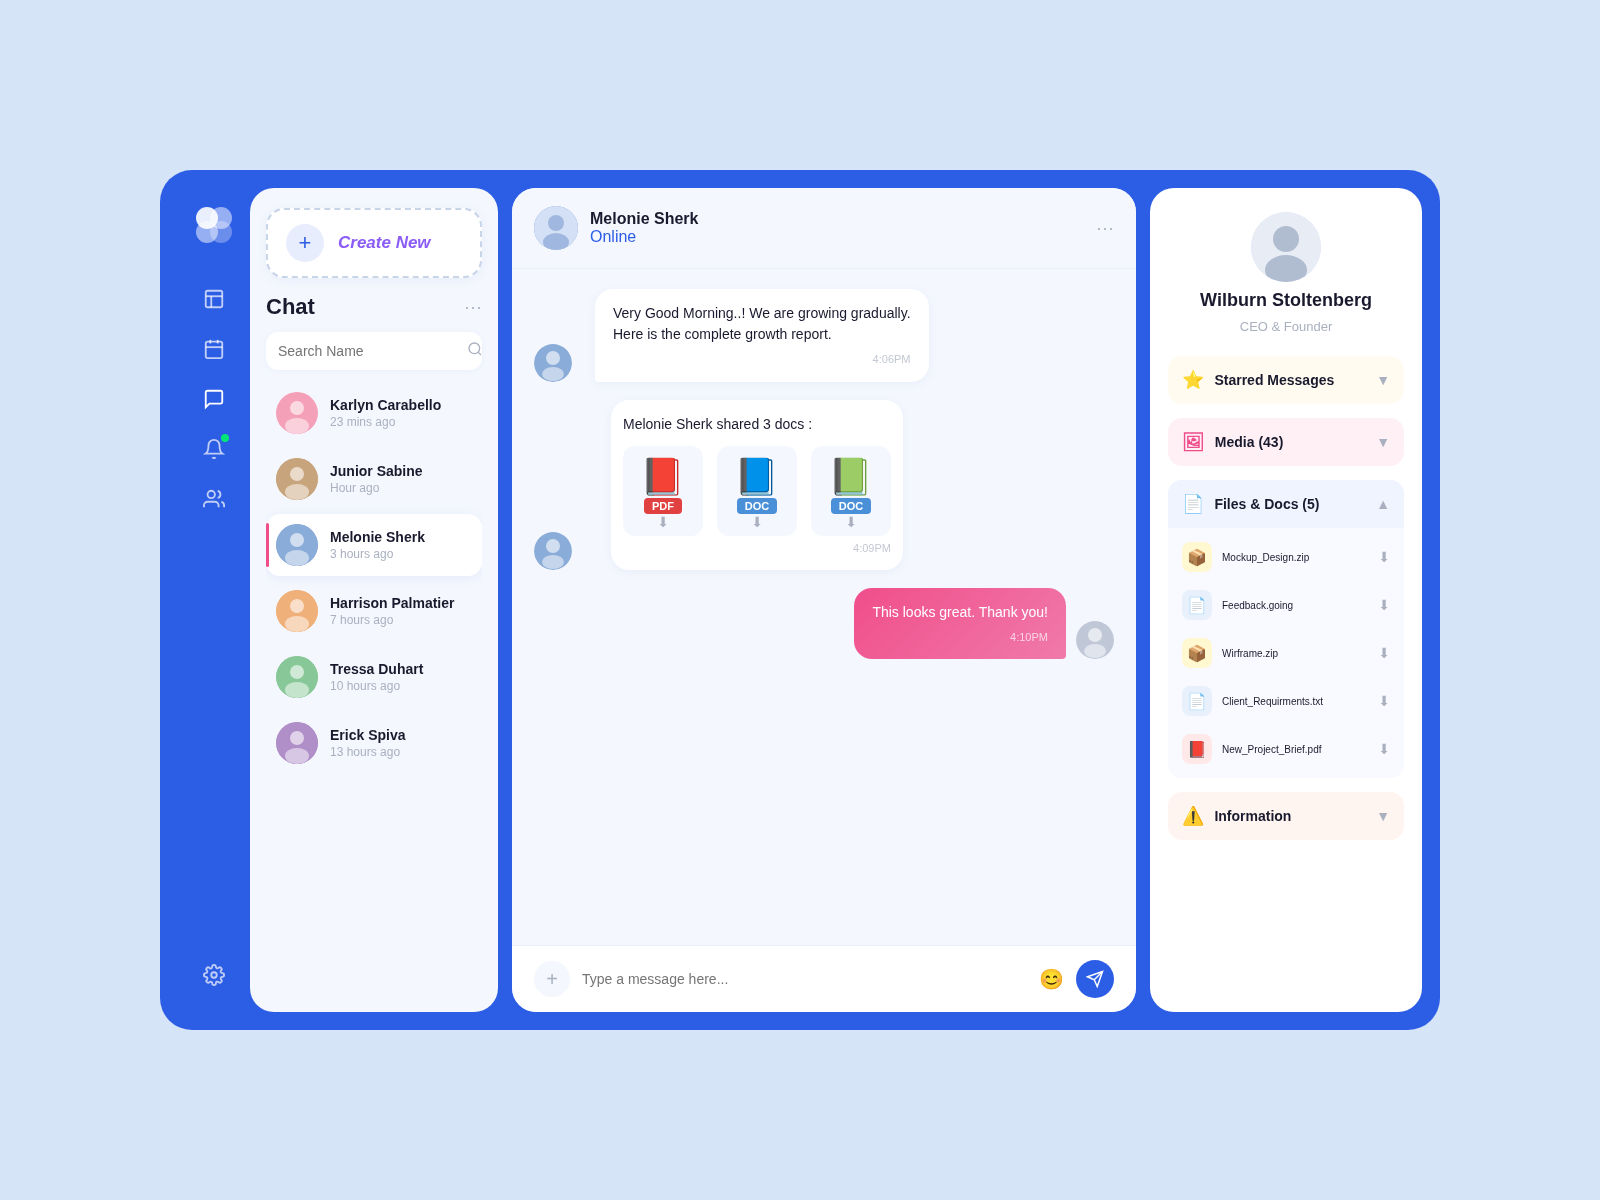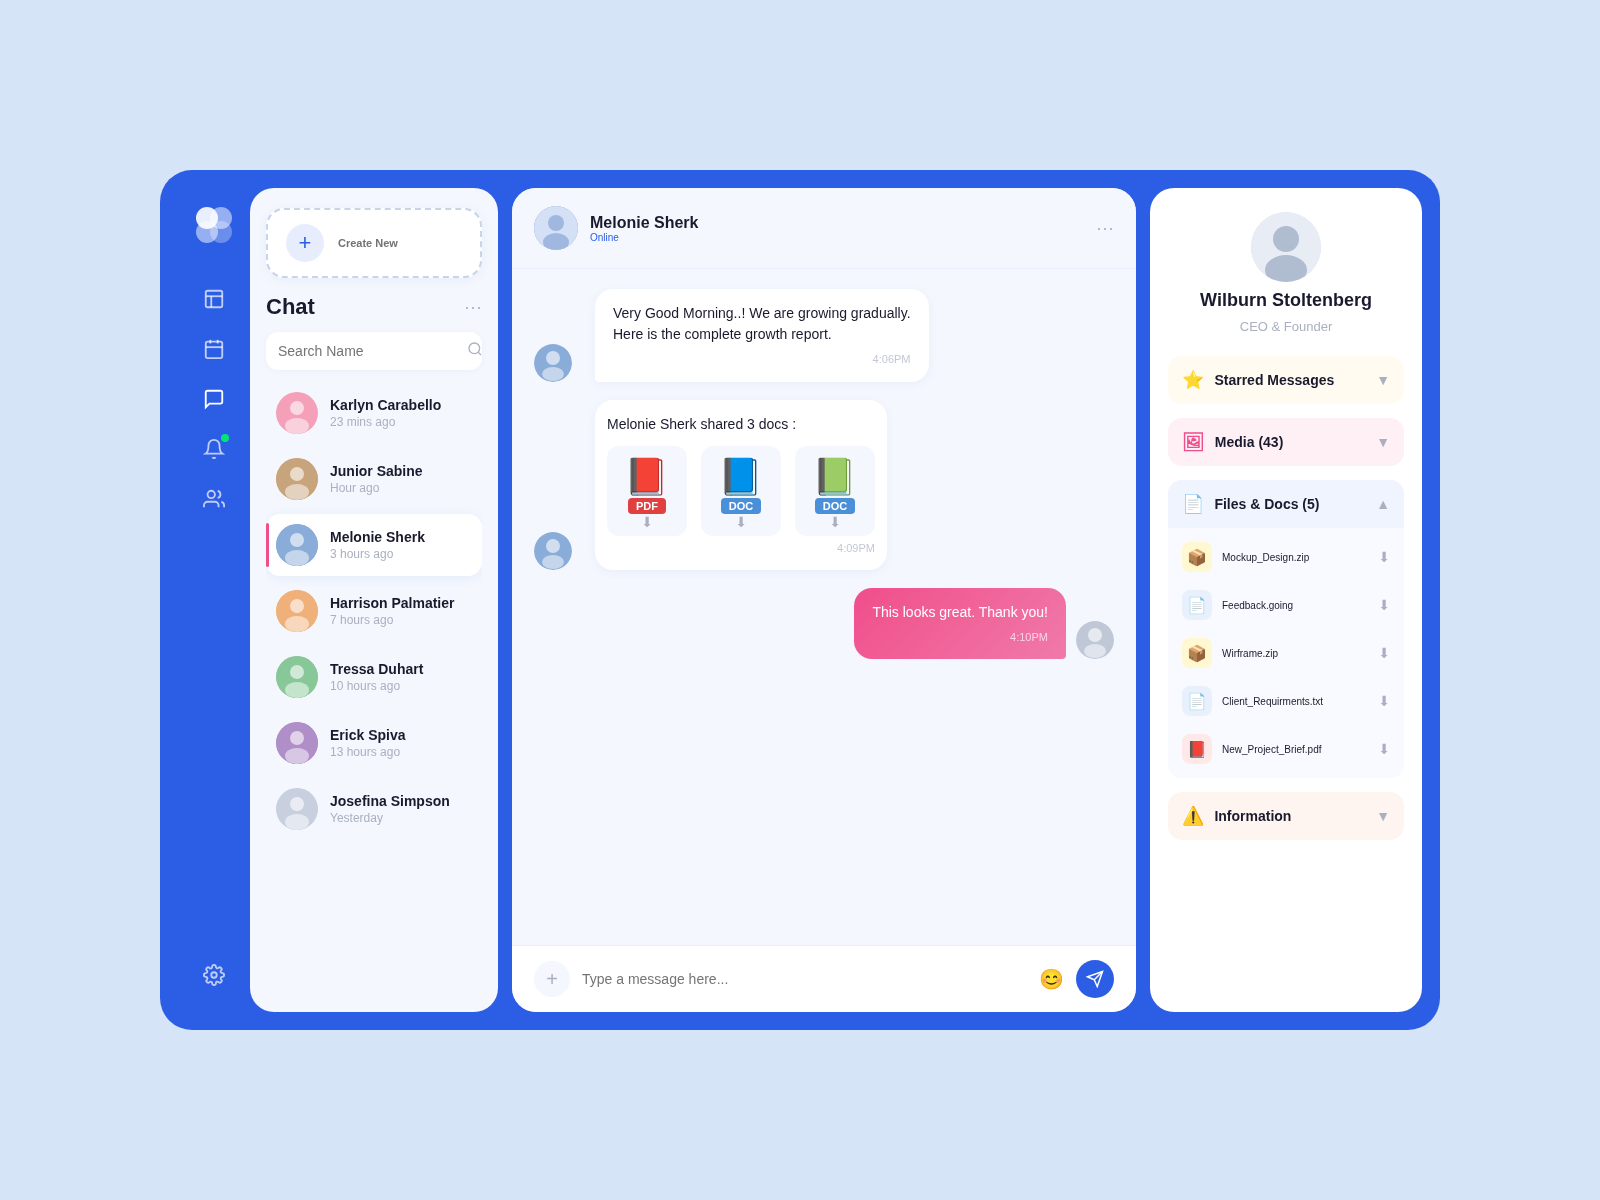--- a/index.html
+++ b/index.html
@@ -96,23 +96,24 @@
       background: #e8edfd;
       border-radius: 50%;
       display: flex;
       align-items: center;
       justify-content: center;
       font-size: 22px;
       color: #2c5de5;
       font-weight: 300;
     }
     .create-new-label {
-      font-size: 11px;
+      font-size: 17px;
       font-weight: 600;
-      color: #737373;
+      color: #8b5cf6;
+      font-style: italic;
     }
     .chat-header {
       display: flex;
       align-items: center;
       justify-content: space-between;
       margin-top: 4px;
     }
     .chat-title {
       font-size: 22px;
       font-weight: 700;
@@ -205,21 +206,21 @@
     .chat-topbar-avatar {
       width: 44px;
       height: 44px;
       border-radius: 50%;
       background: #e0e6f5;
       margin-right: 12px;
       overflow: hidden;
     }
     .chat-topbar-info { flex: 1; }
     .chat-topbar-name { font-size: 16px; font-weight: 700; color: #1a1a2e; }
-    .chat-topbar-status { font-size: 10px; color: #2c5de5; }
+    .chat-topbar-status { font-size: 16px; color: #2c5de5; }
     .chat-messages {
       flex: 1;
       padding: 20px 22px;
       overflow-y: auto;
       display: flex;
       flex-direction: column;
       gap: 18px;
     }
     .msg-row { display: flex; align-items: flex-end; gap: 10px; }
     .msg-row.sent { justify-content: flex-end; }
@@ -253,20 +254,21 @@
       flex-shrink: 0;
       overflow: hidden;
     }
     
     .shared-docs-bubble {
       background: #fff;
       border-radius: 18px;
       padding: 16px 12px;
       max-width: 70%;
       box-shadow: 0 2px 10px rgba(44,93,229,0.06);
+      margin-left: 16px;
     }
     .shared-docs-label { font-size: 14px; color: #1a1a2e; margin-bottom: 14px; font-weight: 500; }
     .docs-grid { display: flex; gap: 14px; }
     .doc-item {
       width: 80px;
       height: 90px;
       background: #f4f7fd;
       border-radius: 12px;
       display: flex;
       flex-direction: column;
@@ -563,34 +565,20 @@
     <div class="avatar av-purple">
               <svg width="42" height="42" viewBox="0 0 42 42">
                 <circle cx="21" cy="21" r="21" fill="#b08ec8"></circle>
                 <circle cx="21" cy="16" r="7" fill="rgba(255,255,255,0.6)"></circle>
                 <ellipse cx="21" cy="34" rx="12" ry="8" fill="rgba(255,255,255,0.5)"></ellipse>
               </svg>
             </div>
     <div class="contact-info">
       <div class="contact-name">Erick Spiva</div>
       <div class="contact-time">13 hours ago</div>
-    </div>
-  </div>
-          <div class="contact-item" style="position: relative;">
-
-    <div class="avatar av-gray">
-              <svg width="42" height="42" viewBox="0 0 42 42">
-                <circle cx="21" cy="21" r="21" fill="#c8d0e0"></circle>
-                <circle cx="21" cy="16" r="7" fill="rgba(255,255,255,0.6)"></circle>
-                <ellipse cx="21" cy="34" rx="12" ry="8" fill="rgba(255,255,255,0.5)"></ellipse>
-              </svg>
-            </div>
-    <div class="contact-info">
-      <div class="contact-name">Josefina Simpson</div>
-      <div class="contact-time">Yesterday</div>
     </div>
   </div>
         </div>
     </div>
 
     <div class="chat-panel">
       <div class="chat-topbar">
         <div class="chat-topbar-avatar av-blue">
           <svg width="44" height="44" viewBox="0 0 44 44">
               <circle cx="22" cy="22" r="22" fill="#d4e0f5"></circle>

